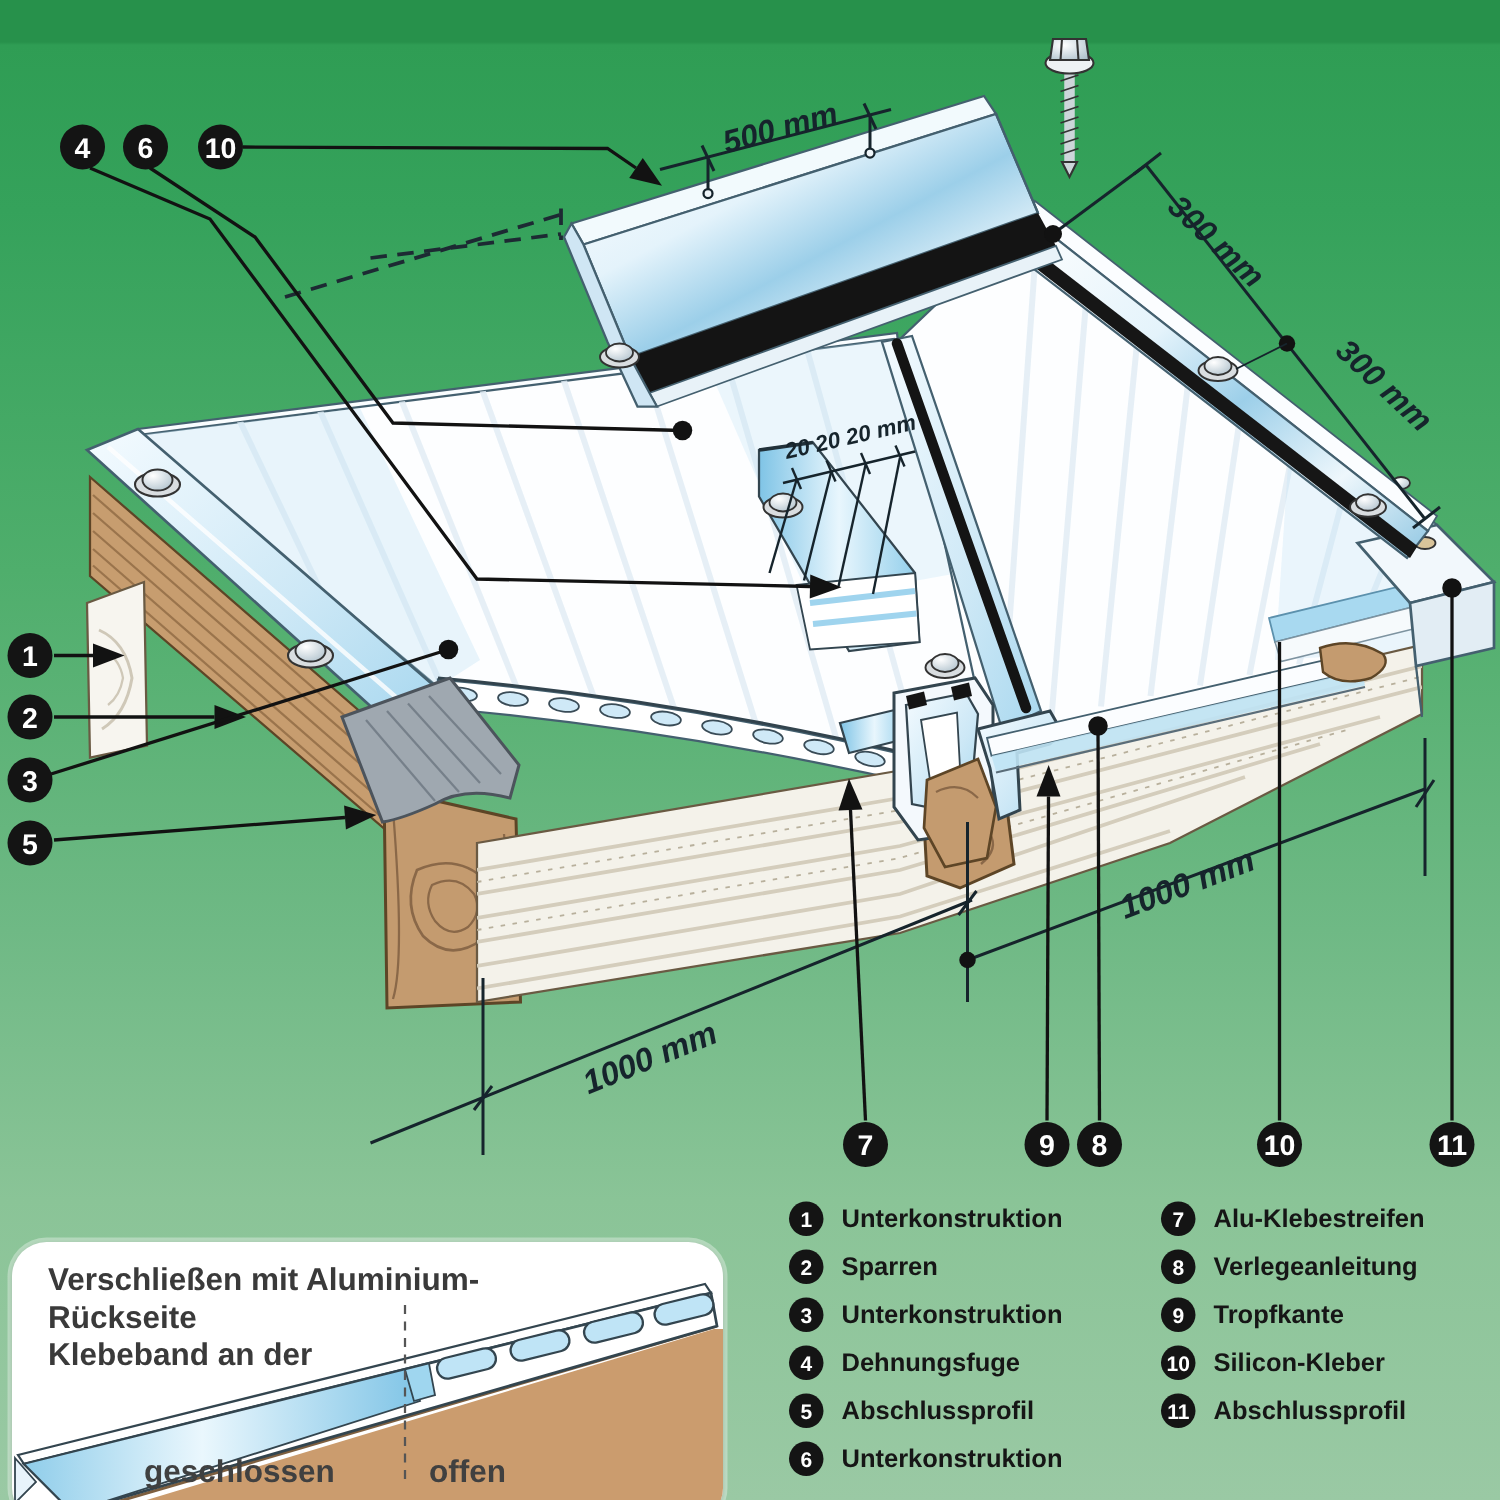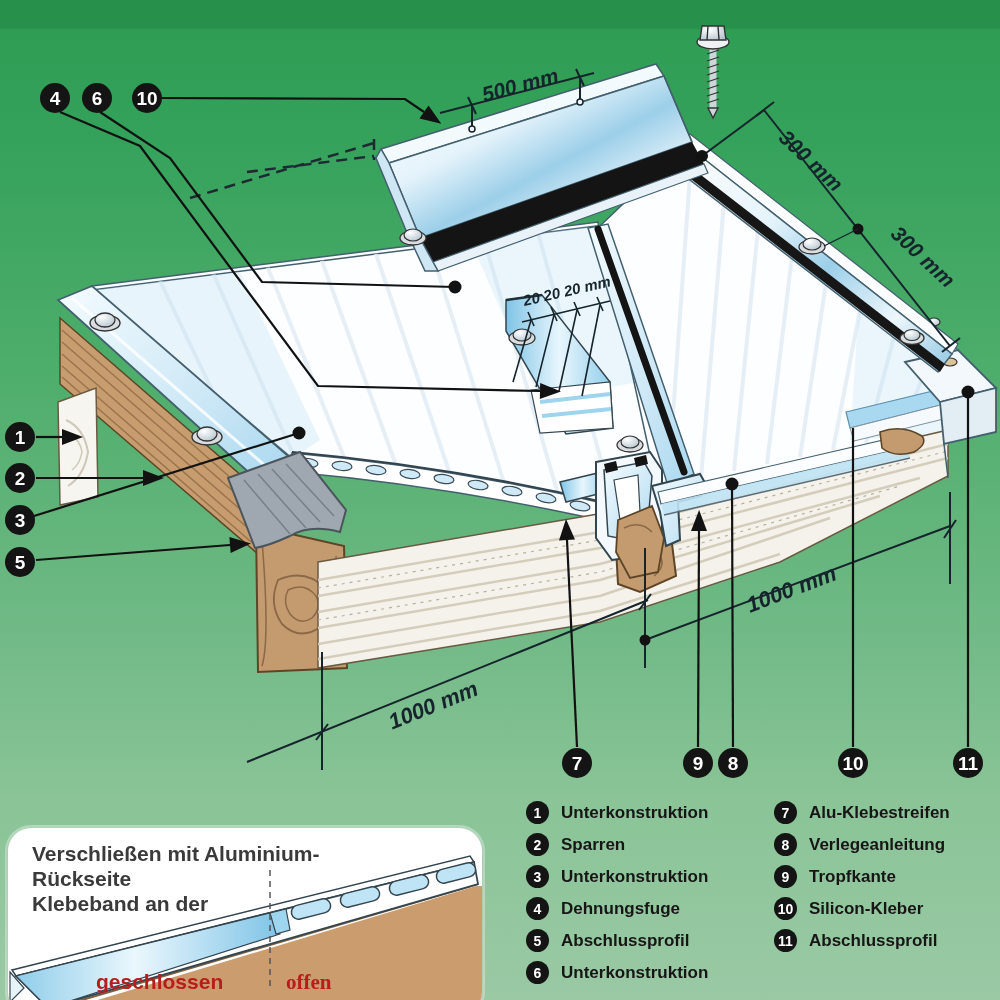--- a/index.html
+++ b/index.html
@@ -20,23 +20,23 @@
     background:#ffffff;border-radius:23px;
     box-shadow:0 0 0 3px rgba(255,255,255,.35), 0 1px 3px rgba(0,0,0,.25);
     overflow:hidden;
     margin-top:30px;
   }
   .inset-note{
     position:absolute;left:24px;top:14px;z-index:3;
     font-size:21px;font-weight:bold;color:#3a3a3a;line-height:1.18;
   }
   .inset svg{position:absolute;left:0;top:0;}
-  .inset-label{position:absolute;z-index:3;font-size:21px;font-weight:bold;color:#b91c1c;}
+  .inset-label{position:absolute;z-index:3;font-size:21px;font-weight:bold;color:#404040;}
   .lab-closed{left:88px;top:142px;}
-  .lab-open{left:278px;top:142px;font-family:Liberation Serif, serif;}
+  .lab-open{left:278px;top:142px;}
   
   .legend-col{position:absolute;top:801px;display:flex;flex-direction:column;gap:9px;}
   .legend-col.c1{left:526px;}
   .legend-col.c2{left:774px;}
   .legend-item{display:flex;align-items:center;gap:12px;height:23px;}
   .lnum{
     flex:0 0 23px;width:23px;height:23px;border-radius:50%;background:#141414;color:#fff;
     font-size:14px;font-weight:bold;display:flex;align-items:center;justify-content:center;
   }
   .llab{font-size:17px;font-weight:bold;color:#161616;white-space:nowrap;}

